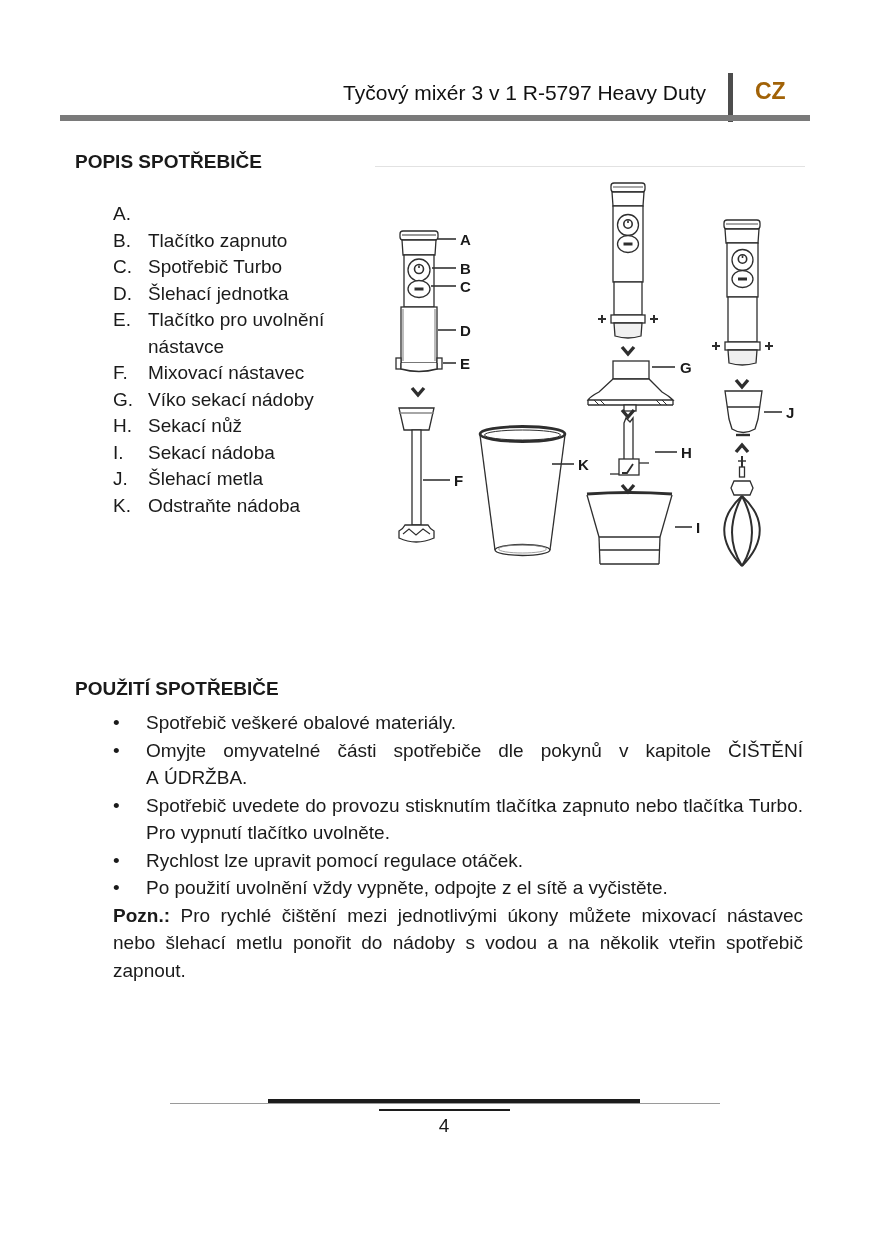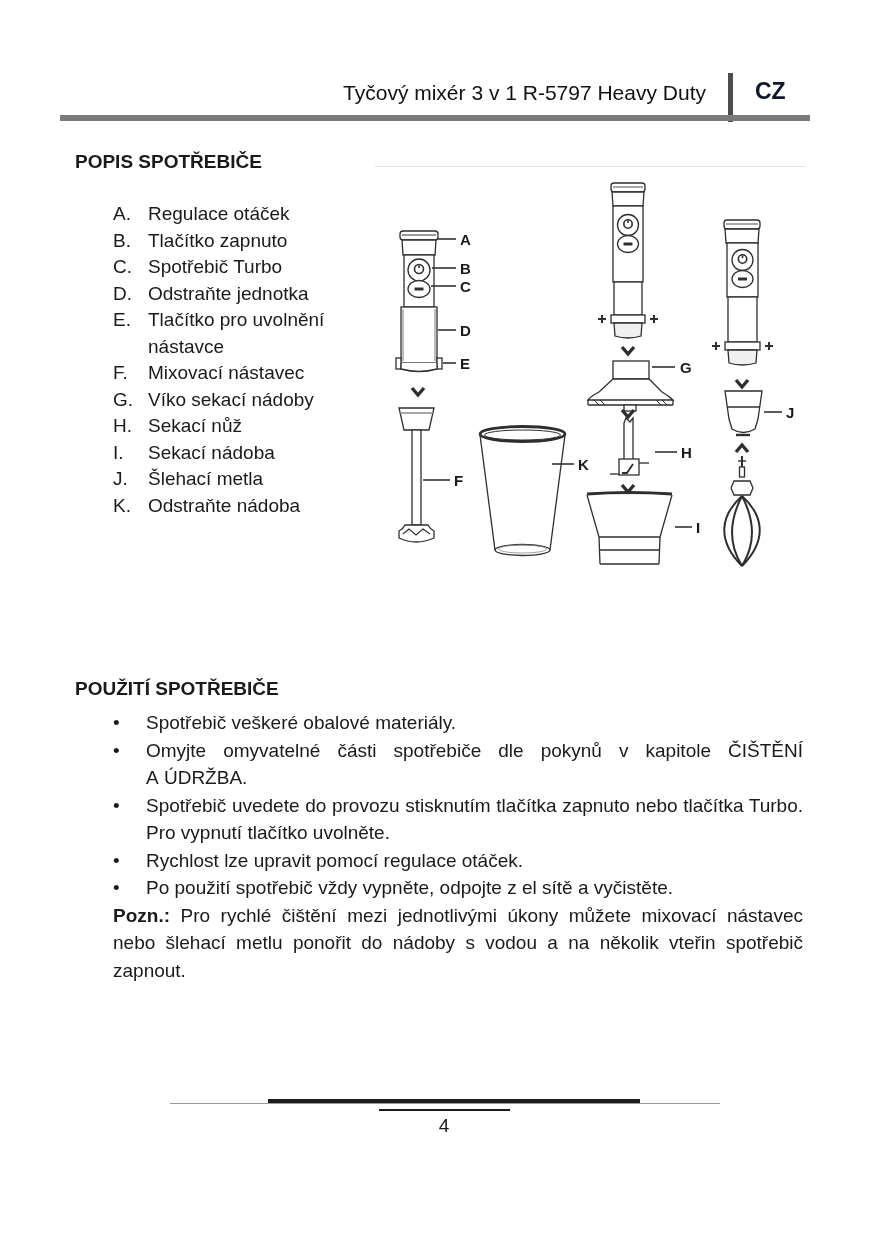--- a/index.html
+++ b/index.html
@@ -56,41 +56,40 @@
     text-align:center; font-size:19px;
   }
 </style>
 </head>
 <body>
 
 <div class="page">
 
   <div class="hdr-title">Tyčový mixér 3 v 1 R-5797 Heavy Duty</div>
   <div class="hdr-divider"></div>
-  <div class="hdr-lang" style="color:#0f172a;">CZ</div>
+  <div class="hdr-lang" style="color:#a16207;">CZ</div>
   <div class="hdr-rule"></div>
 
   <div class="sec-heading" id="popis-heading">POPIS SPOTŘEBIČE</div>
 
   <div class="desc-list">
     <div class="desc-row">
       <span class="desc-letter">A.</span>
-      <span class="desc-label">Regulace otáček</span>
     </div>
     <div class="desc-row">
       <span class="desc-letter">B.</span>
       <span class="desc-label">Tlačítko zapnuto</span>
     </div>
     <div class="desc-row">
       <span class="desc-letter">C.</span>
       <span class="desc-label">Spotřebič Turbo</span>
     </div>
     <div class="desc-row">
       <span class="desc-letter">D.</span>
-      <span class="desc-label">Odstraňte jednotka</span>
+      <span class="desc-label">Šlehací jednotka</span>
     </div>
     <div class="desc-row">
       <span class="desc-letter">E.</span>
       <span class="desc-label">Tlačítko pro uvolnění nástavce</span>
     </div>
     <div class="desc-row">
       <span class="desc-letter">F.</span>
       <span class="desc-label">Mixovací nástavec</span>
     </div>
     <div class="desc-row">
@@ -292,21 +291,21 @@
     <div class="bullet-row">
       <span class="bullet-dot">•</span>
       <span class="bullet-text">Spotřebič uvedete do provozu stisknutím tlačítka zapnuto nebo tlačítka Turbo. Pro vypnutí tlačítko uvolněte.</span>
     </div>
     <div class="bullet-row">
       <span class="bullet-dot">•</span>
       <span class="bullet-text">Rychlost lze upravit pomocí regulace otáček.</span>
     </div>
     <div class="bullet-row">
       <span class="bullet-dot">•</span>
-      <span class="bullet-text">Po použití spotřebič vždy vypněte, odpojte z el sítě a vyčistěte.</span>
+      <span class="bullet-text">Po použití uvolnění vždy vypněte, odpojte z el sítě a vyčistěte.</span>
     </div>
     <div class="note">
       <b>Pozn.:</b><span> Pro rychlé čištění mezi jednotlivými úkony můžete mixovací nástavec nebo šlehací metlu ponořit do nádoby s vodou a na několik vteřin spotřebič zapnout.</span>
     </div>
   </div>
 
   <div class="ft-line-light"></div>
   <div class="ft-line-dark"></div>
   <div class="ft-line-short"></div>
   <div class="ft-page">4</div>

